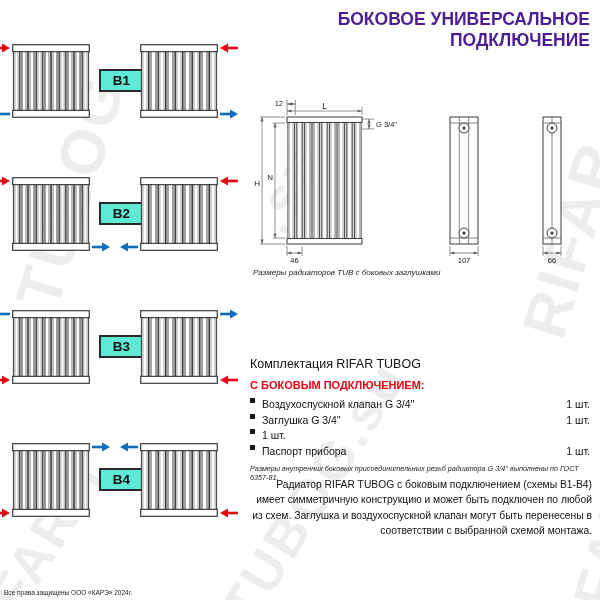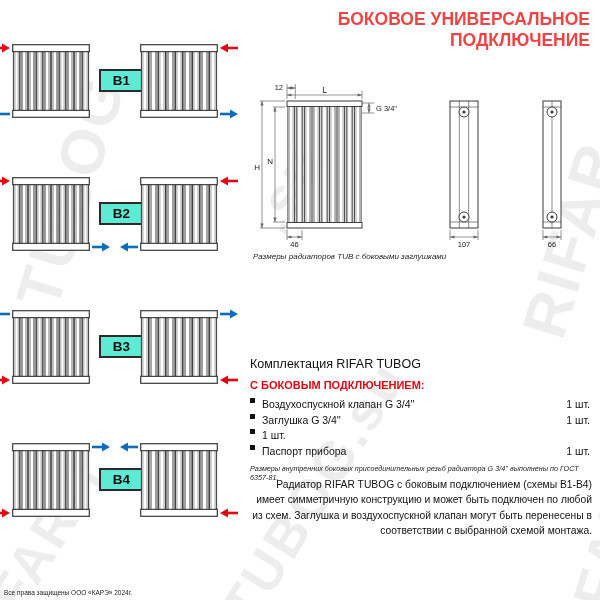--- a/index.html
+++ b/index.html
@@ -3,30 +3,30 @@
 <meta charset="utf-8">
 <style>
   *{margin:0;padding:0;box-sizing:border-box}
   html,body{width:600px;height:600px}
   body{position:relative;overflow:hidden;background:#fff;color:#111;
        font-family:"Liberation Sans","DejaVu Sans",sans-serif}
   .wm-layer{position:absolute;inset:0;overflow:hidden;z-index:0}
   .wm{position:absolute;font-weight:bold;color:rgba(0,0,0,0.07);white-space:nowrap;
       transform-origin:0 0;letter-spacing:3px}
   .title{position:absolute;top:9px;right:10px;text-align:right;font-size:17.5px;
-         font-weight:bold;line-height:1.2;z-index:2;color:#ef4444}
+         font-weight:bold;line-height:1.2;z-index:2;color:#4c1d95}
   .schemes{position:absolute;left:10px;top:44px;width:240px;height:480px;z-index:2}
   .scheme-row{position:absolute;left:0;width:240px;height:74px}
   .rad{position:absolute;top:0;width:78px;height:74px}
   .rad svg{display:block}
   .arr{position:absolute;width:18px;height:10px}
   .scheme-label{position:absolute;left:89px;top:25px;width:45px;height:23px;
       border:2px solid #2a2a2a;display:flex;align-items:center;justify-content:center;
       font-weight:bold;font-size:13.5px;background:#5eead4}
-  .drawing{position:absolute;left:250px;top:78px;width:345px;z-index:2}
+  .drawing{position:absolute;left:250px;top:94px;width:345px;z-index:2}
   .drawing svg{display:block}
   .drawing text{font-family:"Liberation Sans","DejaVu Sans",sans-serif}
   .caption{font-style:italic;font-size:8px;color:#222;margin-top:2px;margin-left:3px}
   .kit{position:absolute;left:250px;top:357px;width:340px;z-index:2}
   .kit-h1{font-size:12.5px;font-weight:normal}
   .kit-h2{font-size:11px;font-weight:bold;margin-top:8px}
   .kit-list{margin-top:7px}
   .kit-item{display:flex;align-items:flex-start;font-size:10.5px;margin-bottom:3.5px}
   .bullet{width:5px;height:5px;background:#111;margin-right:7px;flex:none}
   .kit-name{flex:1}
@@ -529,21 +529,21 @@
       <circle cx="302" cy="34" r="1.6" fill="#3a3a3a"></circle>
       <circle cx="302" cy="139" r="5" fill="#fff" stroke="#3a3a3a"></circle>
       <circle cx="302" cy="139" r="1.6" fill="#3a3a3a"></circle>
       <line x1="293" y1="152" x2="293" y2="162" stroke="#666" stroke-width="0.7"></line>
       <line x1="311" y1="152" x2="311" y2="162" stroke="#666" stroke-width="0.7"></line>
       <line x1="293" y1="159" x2="311" y2="159" stroke="#666" stroke-width="0.7"></line>
       <polygon points="293,159 297.5,157.4 297.5,160.6" fill="#666"></polygon>
       <polygon points="311,159 306.5,157.4 306.5,160.6" fill="#666"></polygon>
       <text x="302" y="169" text-anchor="middle" font-size="7.5" fill="#1a1a1a">66</text>
     </svg>
-  <div class="caption">Размеры радиаторов TUB с боковыми заглушками</div>
+  <div class="caption">Размеры радиаторов TUB с боковых заглушками</div>
 </div>
 
 <div class="kit">
   <div class="kit-h1">Комплектация RIFAR TUBOG</div>
   <div class="kit-h2" style="color: rgb(227, 6, 19);">С БОКОВЫМ ПОДКЛЮЧЕНИЕМ:</div>
   <div class="kit-list">
       <div class="kit-item">
         <span class="bullet"></span>
         <span class="kit-name">Воздухоспускной клапан G 3/4''</span>
         <span class="kit-qty">1 шт.</span>

